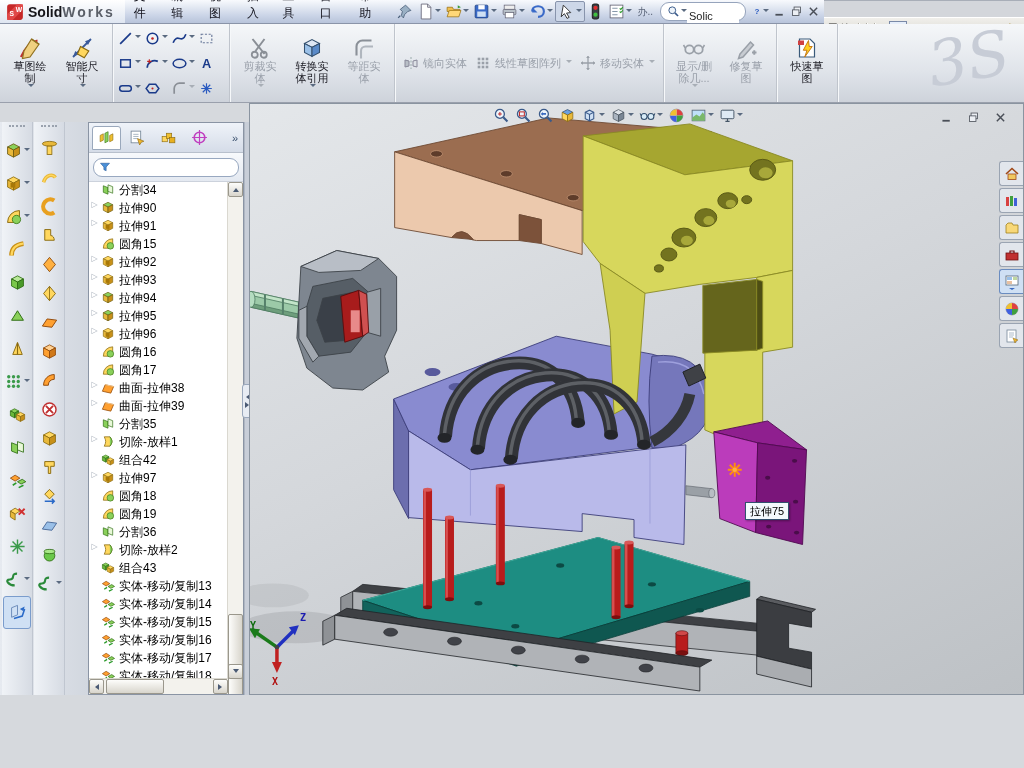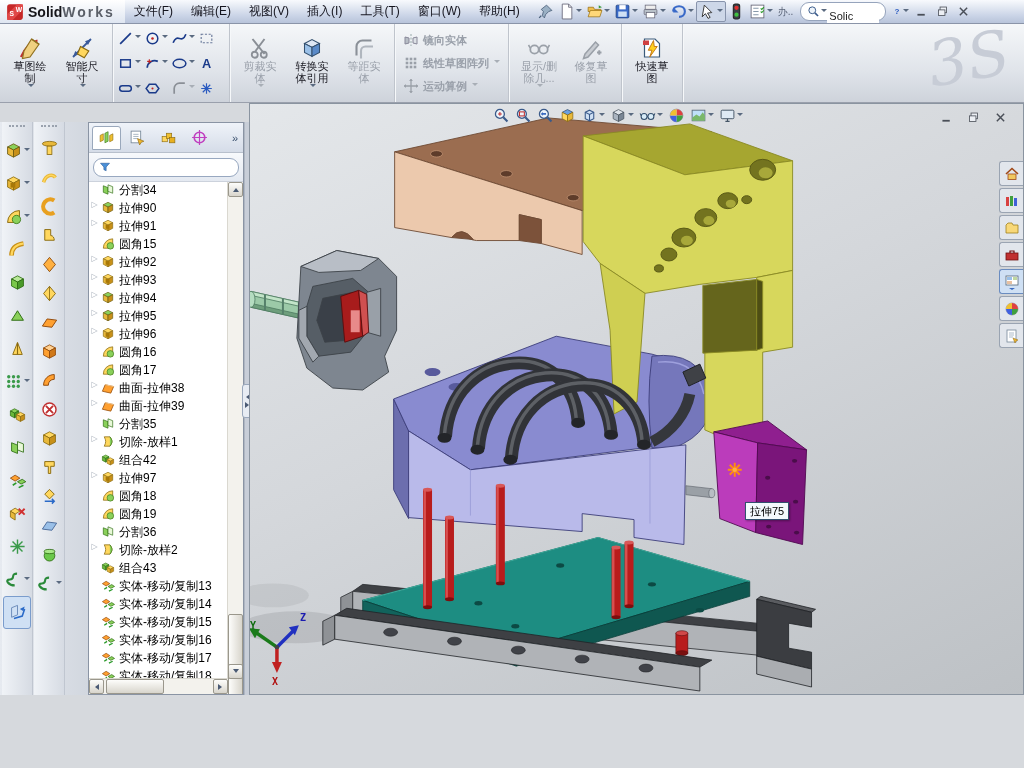--- a/index.html
+++ b/index.html
@@ -7,21 +7,21 @@
        font-family:"Liberation Sans","DejaVu Sans",sans-serif;background:#d6d9dd;
        -webkit-user-select:none;user-select:none;}
   .abs{position:absolute;}
   svg{display:block;}
   .ic{display:inline-block;line-height:0;}
   .ic svg{width:100%;height:100%;}
   .car{display:inline-block;width:0;height:0;border:3px solid transparent;border-top-color:#5a6a80;margin-left:1px;vertical-align:middle;}
   .car.dis{border-top-color:#a8aeb6;}
 
   
-  #titlebar{left:0;top:0;width:1024px;height:24px;background:linear-gradient(#f8fafd,#c9d3e6 70%,#b8c4da);
+  #titlebar{left:0;top:0;width:824px;height:24px;background:linear-gradient(#f8fafd,#c9d3e6 70%,#b8c4da);
             border-bottom:1px solid #8a94a8;display:flex;align-items:center;box-sizing:border-box;}
   #logo{display:flex;align-items:center;gap:4px;height:100%;padding:0 10px 0 6px;background:linear-gradient(#ffffff,#dfe6f1);}
   #logo .ic{width:18px;height:18px;}
   .logo-b{font-size:14px;font-weight:bold;color:#15151a;}
   .logo-w{font-size:14px;font-weight:bold;color:#5a5f68;letter-spacing:2px;}
   .menu{padding:4px 9px;font-size:12px;color:#14141e;cursor:default;}
   #tbtools{display:flex;align-items:center;margin-left:6px;}
   .ti{display:flex;align-items:center;padding:1px 2px;}
   .ti .ic{width:17px;height:17px;}
   .ti.boxed{border:1px solid #8894ac;background:#cdd7e8;border-radius:2px;}
@@ -35,21 +35,21 @@
   
   #ribbon{left:0;top:24px;width:1024px;height:79px;background:linear-gradient(#f5f7f9,#e0e4ea 60%,#ced3db);
           border-bottom:1px solid #9aa0ac;display:flex;box-sizing:border-box;position:absolute;}
   .rgroup{display:flex;align-items:center;padding:2px 4px;border-right:1px solid #bfc4cc;box-shadow:1px 0 0 #f6f8fa;}
   .rbig{width:52px;display:flex;flex-direction:column;align-items:center;font-size:11px;line-height:12px;color:#1c1c24;text-align:center;}
   .rbig .ic{width:26px;height:24px;}
   .rbig.dis{color:#9aa0aa;justify-content:flex-end;}
   .grid4{display:grid;grid-template-columns:repeat(4,27px);grid-auto-rows:25px;align-content:center;}
   .gcell{display:flex;align-items:center;}
   .gcell .ic{width:17px;height:17px;}
-  .stackcol{display:flex;flex-direction:column;justify-content:center;font-weight:bold;}
+  .stackcol{display:flex;justify-content:center;}
   .stackrow{display:flex;align-items:center;height:23px;font-size:11px;color:#9aa0aa;gap:4px;padding:0 4px;}
   .stackrow .ic{width:16px;height:16px;}
   #ds-mark{position:absolute;right:14px;top:0px;font-family:"DejaVu Serif","Liberation Serif",serif;
            font-style:italic;font-size:62px;color:#c7ccd6;transform:rotate(-10deg);line-height:70px;}
 
   
   #tabrow{left:0;top:103px;width:462px;height:19px;background:#d2cfc8;display:flex;align-items:flex-end;
           padding-left:6px;box-sizing:border-box;z-index:5;}
   .tab{padding:2px 11px 1px;font-size:12px;color:#26262a;border:1px solid #8a887c;border-bottom:none;
        background:linear-gradient(#f0eee8,#d7d4cc);border-radius:3px 3px 0 0;margin-right:3px;white-space:nowrap;}
@@ -508,21 +508,21 @@
             <span>线性草图阵列</span>
             <span class="car dis"></span>
           </div>
           <div class="stackrow">
             <span class="ic">
               <svg viewBox="0 0 16 16">
                 <path d="M8 1v14M1 8h14" stroke="#9aa0a8" stroke-width="1.3"></path>
                 <path d="M8 1l-2 2h4zM8 15l-2-2h4zM1 8l2-2v4zM15 8l-2-2v4z" fill="#9aa0a8"></path>
               </svg>
             </span>
-            <span>运动算例</span>
+            <span>移动实体</span>
             <span class="car dis"></span>
           </div>
         </div>
       </div>
       <div class="rgroup">
         <div class="rbig dis">
           <span class="ic">
             <svg viewBox="0 0 16 16">
               <circle cx="5" cy="9" r="2.8" fill="none" stroke="#9aa0a8" stroke-width="1.2"></circle>
               <circle cx="11" cy="9" r="2.8" fill="none" stroke="#9aa0a8" stroke-width="1.2"></circle>

